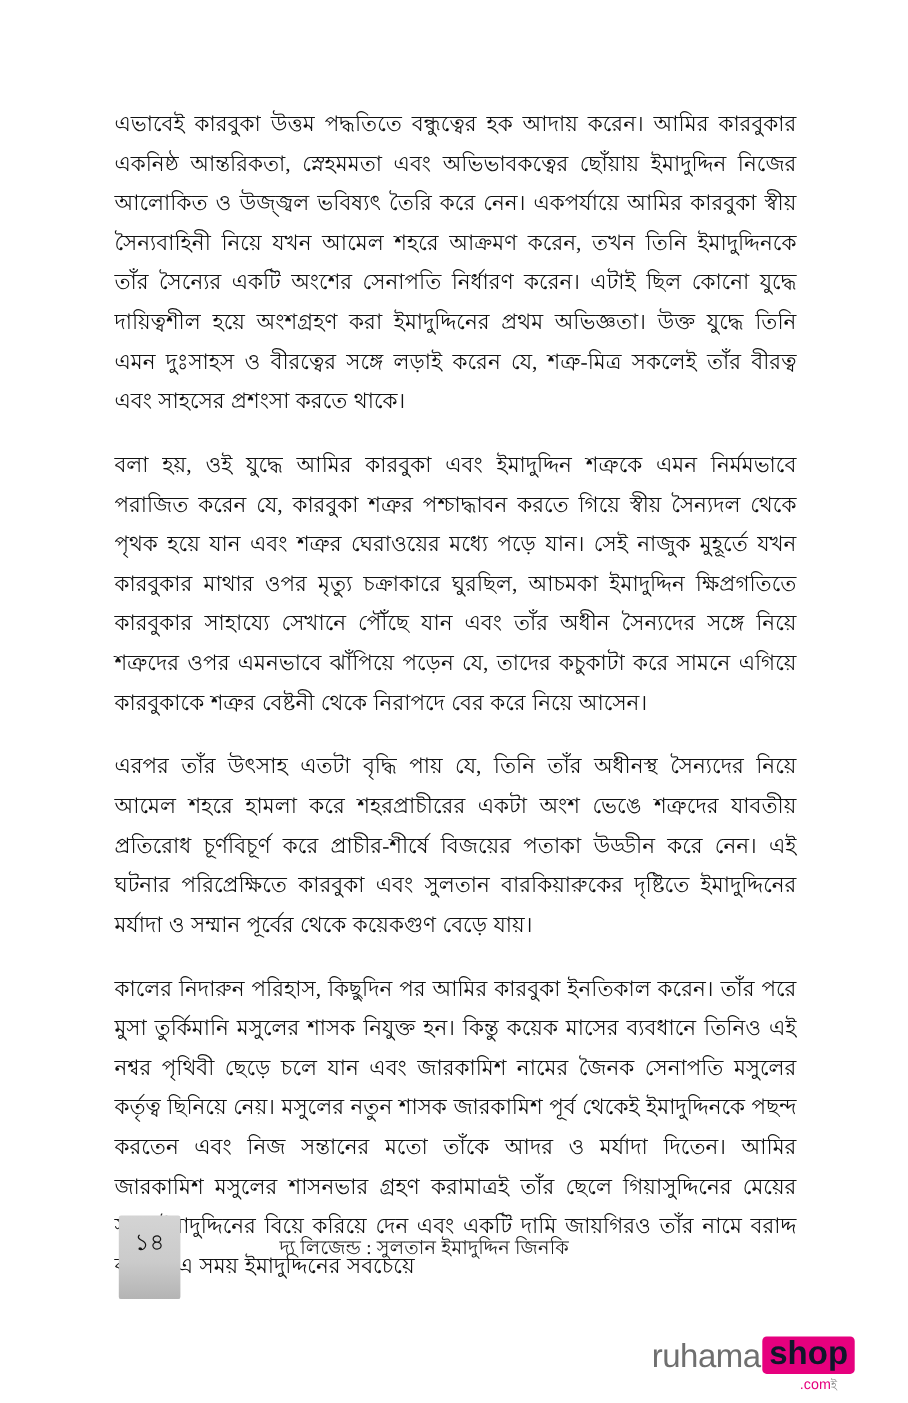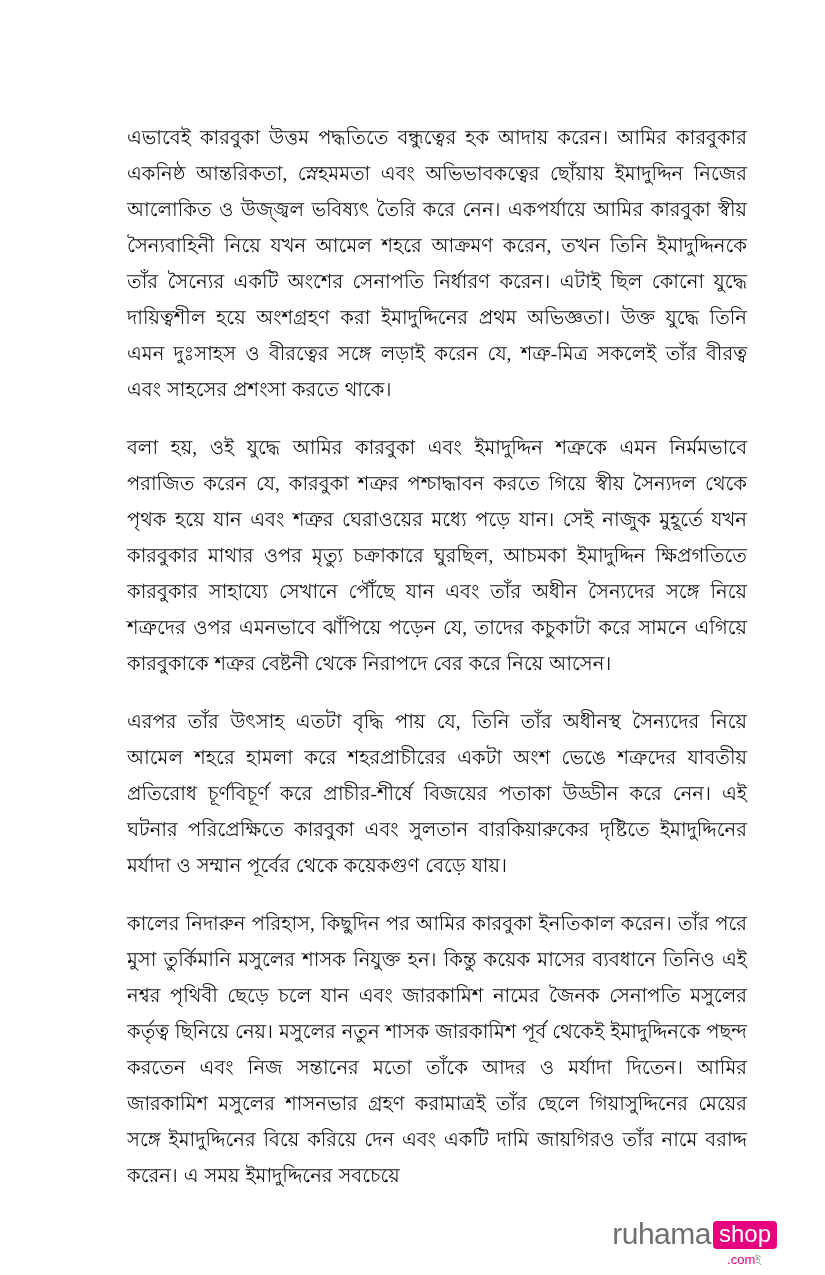--- a/index.html
+++ b/index.html
@@ -11,23 +11,22 @@
     position: relative;
     width: 825px;
     height: 1275px;
     background: #ffffff;
     overflow: hidden;
     font-family: "Liberation Serif", "DejaVu Serif", serif;
   }
   .content {
     position: absolute;
     left: 104px;
-    top: 120px;
+    top: 96px;
     width: 620px;
-    margin-left: 23px;
   }
   .para {
     margin: 0 0 22px 0;
     font-size: 19.5px;
     line-height: 36px;
     color: #121212;
     text-align: justify;
     text-justify: inter-word;
     word-spacing: 1px;
   }
@@ -86,25 +85,26 @@
     line-height: 1;
   }
   .logo .shopwrap {
     position: relative;
     margin-left: 2px;
     line-height: 1;
   }
   .logo .shop {
     display: inline-block;
     background: #e6007e;
-    color: #ffffff;
-    font-size: 24px;
+    color: #0f172a;
+    font-size: 30px;
     padding: 1px 6px 3px 6px;
     border-radius: 4px;
     line-height: 1;
+    font-weight: bold;
   }
   .logo .dotcom {
     position: absolute;
     right: 16px;
     bottom: -17px;
     font-size: 13px;
     color: #e6007e;
     white-space: nowrap;
   }
   .logo .bn-mark {
@@ -117,20 +117,26 @@
 
 <div class="page">
 
   <div class="content">
     <p class="para">এভাবেই কারবুকা উত্তম পদ্ধতিতে বন্ধুত্বের হক আদায় করেন। আমির কারবুকার একনিষ্ঠ আন্তরিকতা, স্নেহমমতা এবং অভিভাবকত্বের ছোঁয়ায় ইমাদুদ্দিন নিজের আলোকিত ও উজ্জ্বল ভবিষ্যৎ তৈরি করে নেন। একপর্যায়ে আমির কারবুকা স্বীয় সৈন্যবাহিনী নিয়ে যখন আমেল শহরে আক্রমণ করেন, তখন তিনি ইমাদুদ্দিনকে তাঁর সৈন্যের একটি অংশের সেনাপতি নির্ধারণ করেন। এটাই ছিল কোনো যুদ্ধে দায়িত্বশীল হয়ে অংশগ্রহণ করা ইমাদুদ্দিনের প্রথম অভিজ্ঞতা। উক্ত যুদ্ধে তিনি এমন দুঃসাহস ও বীরত্বের সঙ্গে লড়াই করেন যে, শত্রু-মিত্র সকলেই তাঁর বীরত্ব এবং সাহসের প্রশংসা করতে থাকে।</p>
     <p class="para">বলা হয়, ওই যুদ্ধে আমির কারবুকা এবং ইমাদুদ্দিন শত্রুকে এমন নির্মমভাবে পরাজিত করেন যে, কারবুকা শত্রুর পশ্চাদ্ধাবন করতে গিয়ে স্বীয় সৈন্যদল থেকে পৃথক হয়ে যান এবং শত্রুর ঘেরাওয়ের মধ্যে পড়ে যান। সেই নাজুক মুহূর্তে যখন কারবুকার মাথার ওপর মৃত্যু চক্রাকারে ঘুরছিল, আচমকা ইমাদুদ্দিন ক্ষিপ্রগতিতে কারবুকার সাহায্যে সেখানে পৌঁছে যান এবং তাঁর অধীন সৈন্যদের সঙ্গে নিয়ে শত্রুদের ওপর এমনভাবে ঝাঁপিয়ে পড়েন যে, তাদের কচুকাটা করে সামনে এগিয়ে কারবুকাকে শত্রুর বেষ্টনী থেকে নিরাপদে বের করে নিয়ে আসেন।</p>
     <p class="para">এরপর তাঁর উৎসাহ এতটা বৃদ্ধি পায় যে, তিনি তাঁর অধীনস্থ সৈন্যদের নিয়ে আমেল শহরে হামলা করে শহরপ্রাচীরের একটা অংশ ভেঙে শত্রুদের যাবতীয় প্রতিরোধ চূর্ণবিচূর্ণ করে প্রাচীর-শীর্ষে বিজয়ের পতাকা উড্ডীন করে নেন। এই ঘটনার পরিপ্রেক্ষিতে কারবুকা এবং সুলতান বারকিয়ারুকের দৃষ্টিতে ইমাদুদ্দিনের মর্যাদা ও সম্মান পূর্বের থেকে কয়েকগুণ বেড়ে যায়।</p>
     <p class="para">কালের নিদারুন পরিহাস, কিছুদিন পর আমির কারবুকা ইনতিকাল করেন। তাঁর পরে মুসা তুর্কিমানি মসুলের শাসক নিযুক্ত হন। কিন্তু কয়েক মাসের ব্যবধানে তিনিও এই নশ্বর পৃথিবী ছেড়ে চলে যান এবং জারকামিশ নামের জৈনক সেনাপতি মসুলের কর্তৃত্ব ছিনিয়ে নেয়। মসুলের নতুন শাসক জারকামিশ পূর্ব থেকেই ইমাদুদ্দিনকে পছন্দ করতেন এবং নিজ সন্তানের মতো তাঁকে আদর ও মর্যাদা দিতেন। আমির জারকামিশ মসুলের শাসনভার গ্রহণ করামাত্রই তাঁর ছেলে গিয়াসুদ্দিনের মেয়ের সঙ্গে ইমাদুদ্দিনের বিয়ে করিয়ে দেন এবং একটি দামি জায়গিরও তাঁর নামে বরাদ্দ করেন। এ সময় ইমাদুদ্দিনের সবচেয়ে</p>
   </div>
 
+  <div class="footer">
+    <div class="page-num-box">
+      <div class="num">১৪</div>
+    </div>
+    <div class="footer-title">দ্য লিজেন্ড : সুলতান ইমাদুদ্দিন জিনকি</div>
+  </div>
 
   <div class="logo">
     <span class="ruhama">ruhama</span>
     <span class="shopwrap">
       <span class="shop">shop</span>
       <span class="dotcom">
         <span>.com</span><span class="bn-mark">ই</span>
       </span>
     </span>
   </div>

